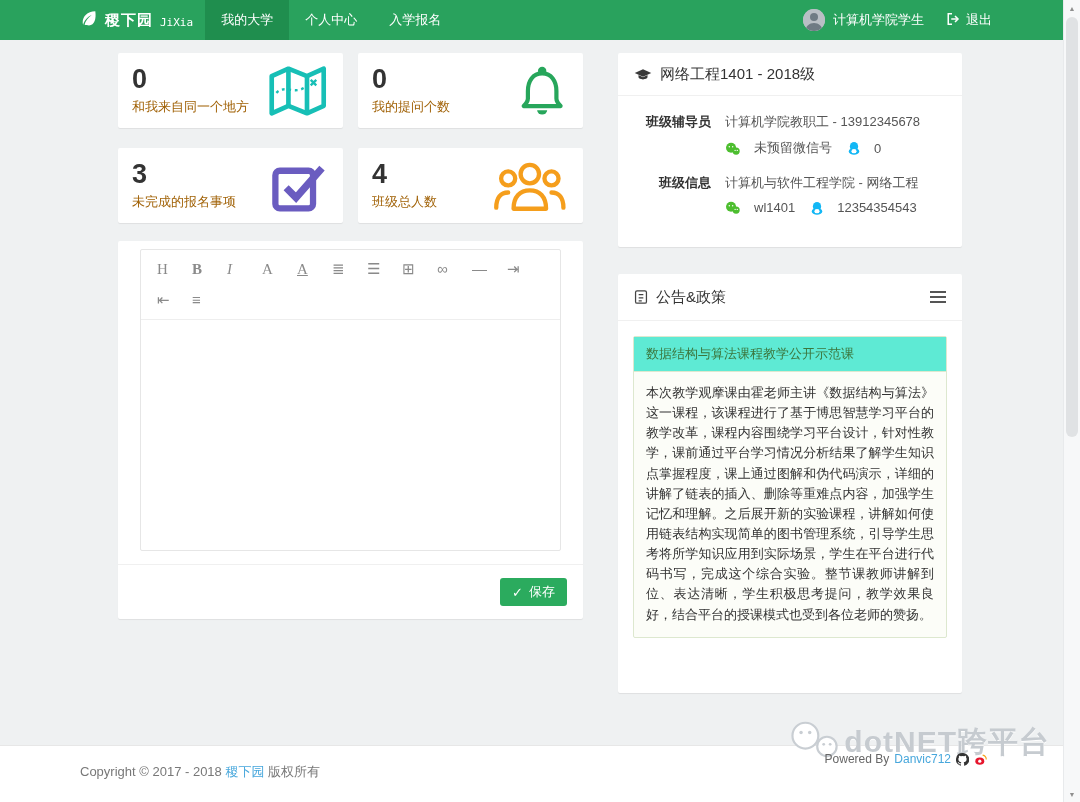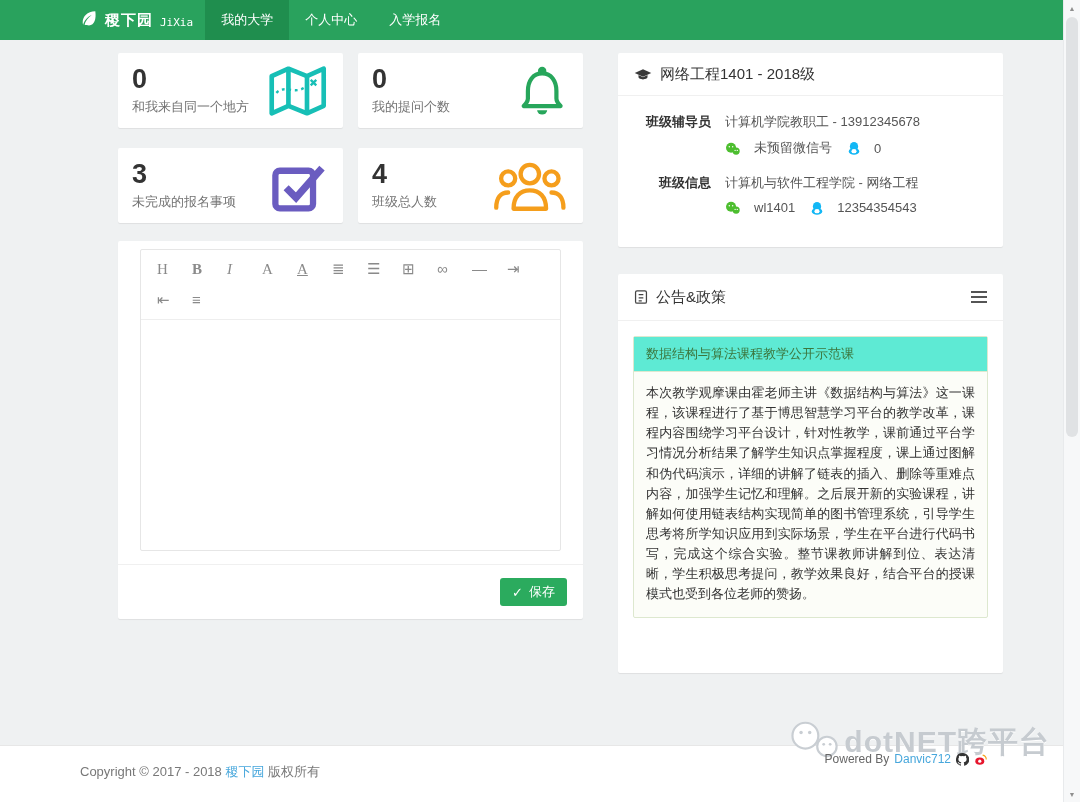--- a/index.html
+++ b/index.html
@@ -18,27 +18,27 @@
   .nav-items { display:flex; margin-left:12px; }
   .nav-item { padding:0 16px; display:flex; align-items:center; font-size:13px; cursor:pointer; }
   .nav-item.active { background:#1f8e4e; }
   .nav-right { margin-left:auto; margin-right:88px; display:flex; align-items:center; font-size:13px; }
   .avatar { width:22px; height:22px; border-radius:50%; overflow:hidden; background:#b8bec4; flex:none; }
   .user-name { margin-left:8px; cursor:pointer; }
   .logout { display:flex; align-items:center; gap:5px; margin-left:22px; cursor:pointer; }
   
   .main { position:absolute; top:53px; left:118px; width:845px; display:flex; gap:35px; }
   .col-left { width:465px; flex:none; }
-  .col-right { width:385px; flex:none; }
+  .col-right { width:344px; flex:none; }
   
   .stats-grid { display:grid; grid-template-columns:225px 225px; column-gap:15px; row-gap:20px; margin-bottom:18px; }
   .stat-card { background:#fff; height:75px; border-radius:2px; box-shadow:0 1px 1px rgba(0,0,0,.07);
     padding:8px 16px 8px 14px; display:flex; justify-content:space-between; align-items:center; }
   .stat-num { font-size:27px; font-weight:bold; color:#333; line-height:1.05; }
-  .stat-lbl { font-size:13px; color:#737373; margin-top:5px; white-space:nowrap; }
+  .stat-lbl { font-size:13px; color:#a16207; margin-top:5px; white-space:nowrap; }
   .stat-icon { flex:none; display:flex; align-items:center; }
   .stat-icon svg { height:52px; width:auto; display:block; }
   
   .panel { background:#fff; border-radius:2px; box-shadow:0 1px 1px rgba(0,0,0,.07); }
   .panel-header { height:47px; display:flex; align-items:center; padding:0 16px;
     border-bottom:1px solid #f0f0f0; font-size:15px; color:#333; gap:8px; }
   .panel-header svg { display:block; }
   
   .q-body { padding:8px 22px 0; }
   .editor { border:1px solid #e6e6e6; border-radius:2px; background:#fff; }
@@ -99,20 +99,40 @@
           <path d="M17 2.5 C8 3 3 8 3 15 c0 1.2 .2 2 .6 2.6 C4.4 13 8 8.8 13 6.6 c-4.2 3-7.3 7.2-7.9 10.9 C6.4 18 8.6 18.2 10 18.2 c6.2 0 8.2-7.7 7-15.7Z" fill="#ffffff"></path>
         </svg>
     </span>
     <span class="brand-name">稷下园</span>
     <span class="brand-sub">JiXia</span>
   </div>
   <div class="nav-items">
     <div class="nav-item active">我的大学</div>
     <div class="nav-item">个人中心</div>
     <div class="nav-item">入学报名</div>
+  </div>
+  <div class="nav-right">
+    <span class="avatar">
+      <svg width="22" height="22" viewBox="0 0 22 22">
+          <rect width="22" height="22" fill="#b9bfc5"></rect>
+          <circle cx="11" cy="8" r="4" fill="#6f7b84"></circle>
+          <path d="M2.5 22 c0-5 4-8 8.5-8 s8.5 3 8.5 8Z" fill="#6f7b84"></path>
+        </svg>
+    </span>
+    <span class="user-name">计算机学院学生</span>
+    <span class="logout">
+      <span>
+        <svg width="15" height="14" viewBox="0 0 20 18" fill="none" stroke="#ffffff" stroke-width="2">
+            <path d="M8 2 H3 v14 h5"></path>
+            <path d="M12 5 l4 4 -4 4"></path>
+            <path d="M16 9 H7"></path>
+          </svg>
+      </span>
+      <span>退出</span>
+    </span>
   </div>
 </div>
 
 <div class="main">
 
   <div class="col-left">
 
     <div class="stats-grid">
 
       <div class="stat-card">

